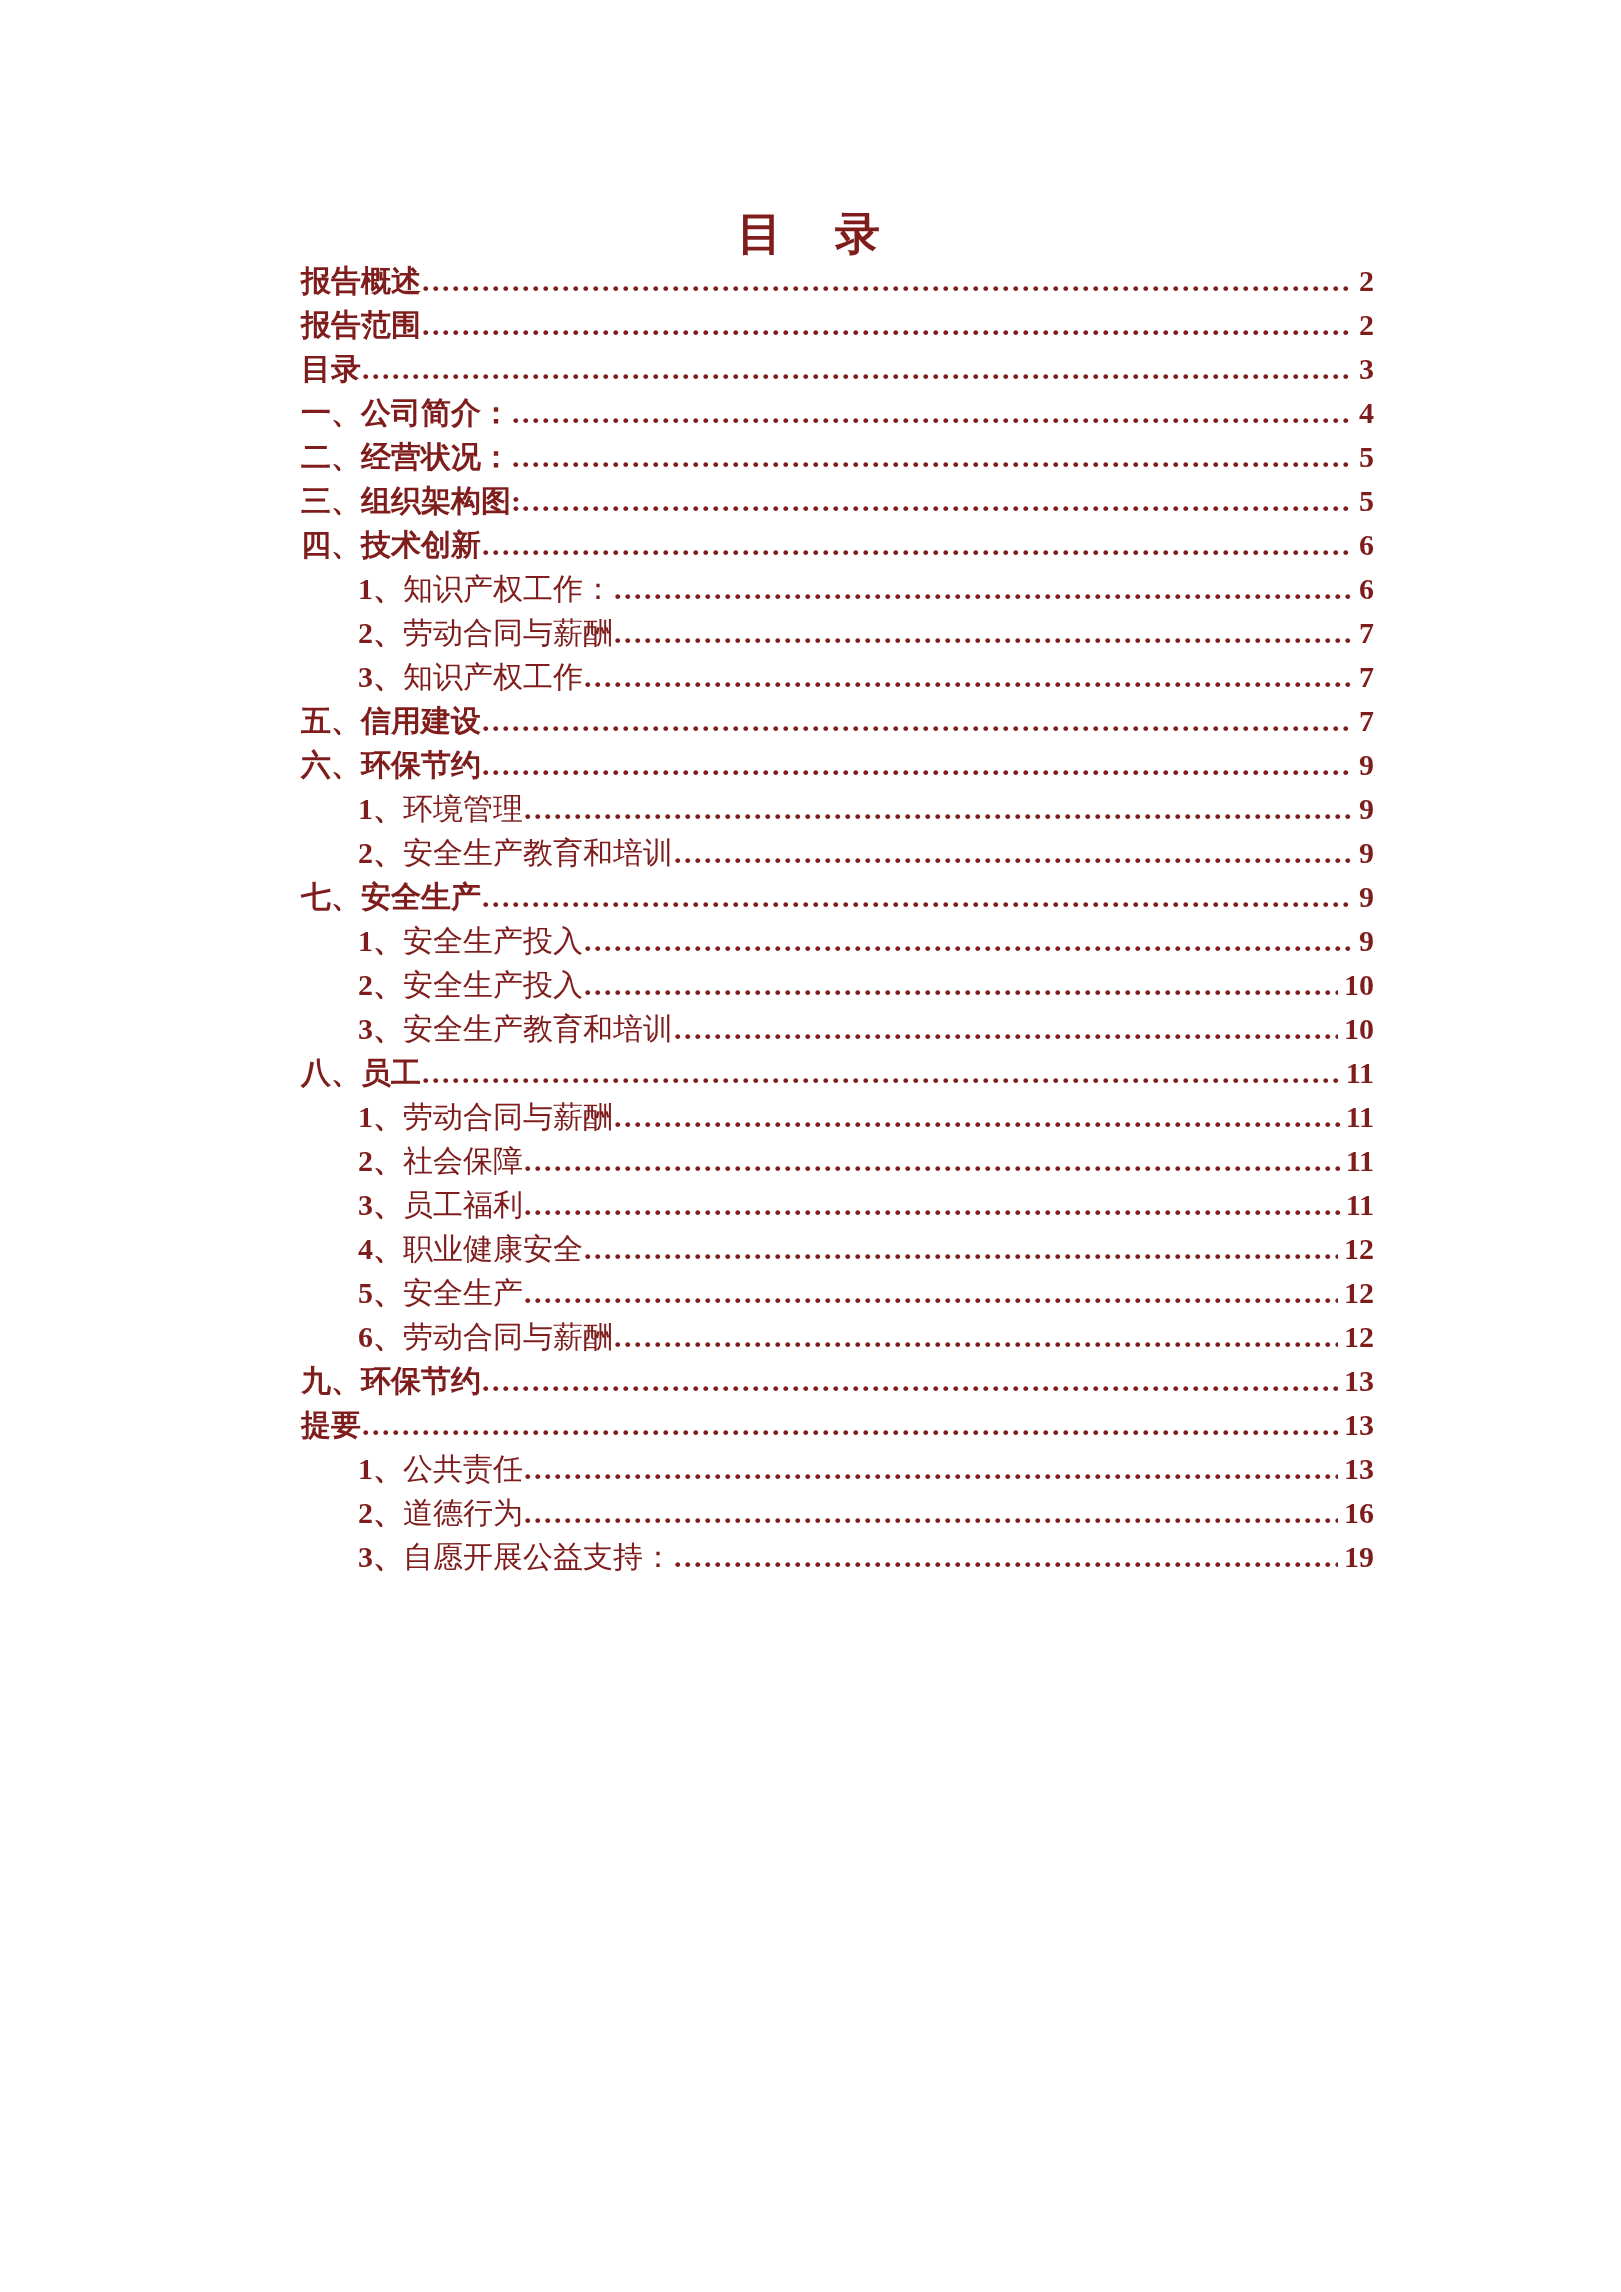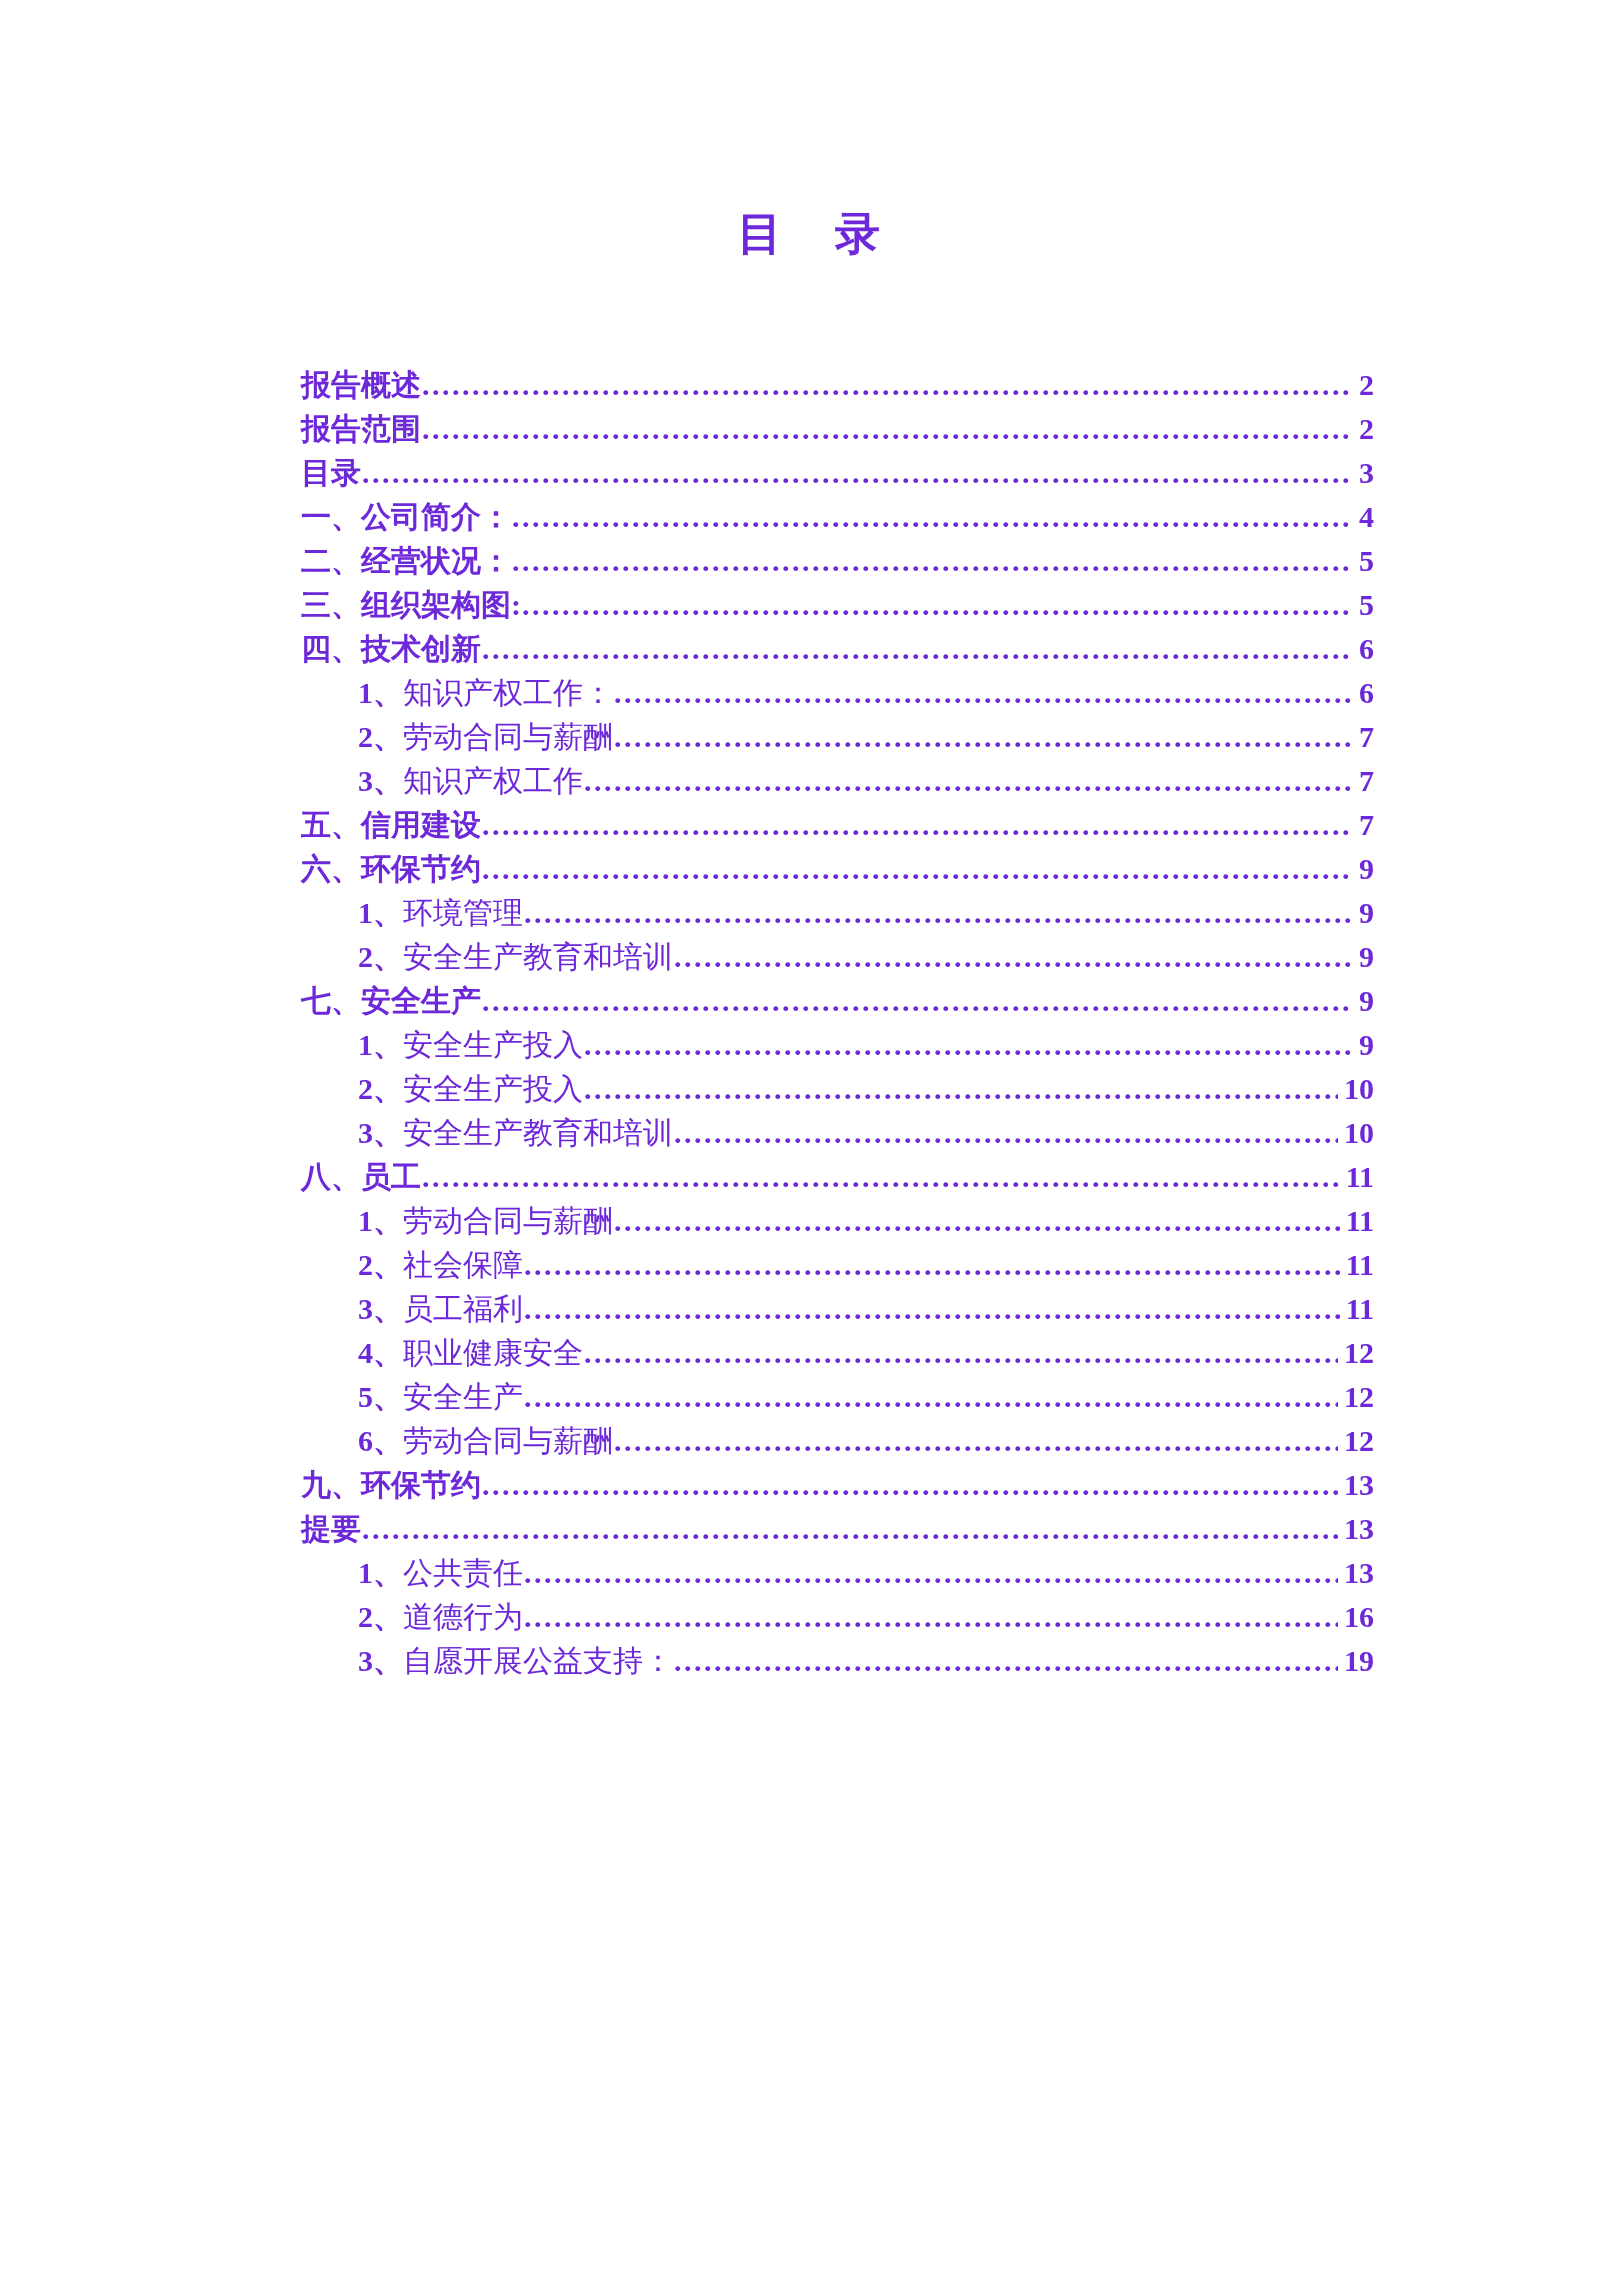--- a/index.html
+++ b/index.html
@@ -2,38 +2,37 @@
 <html lang="zh"><head>
 <meta charset="utf-8">
 <style>
   html,body{margin:0;padding:0;background:#ffffff;}
   .page{
     position:relative;
     width:1621px;
     height:2293px;
     background:#ffffff;
     box-sizing:border-box;
-    color:#6d28d9;
+    color:#7f1d1d;
     font-family:"Liberation Serif","DejaVu Serif",serif;
     overflow:hidden;
   }
   .doc-title{
     margin:0;
     padding-top:208px;
     height:51px;
     line-height:51px;
     text-align:center;
     font-family:"Liberation Sans","DejaVu Sans",sans-serif;
     font-weight:700;
     font-size:45px;
     letter-spacing:3.9px;
     white-space:pre;
   }
   .toc-list{
-    margin-top:104px;
     padding-left:301px;
     padding-right:247px;
   }
   .toc-row{
     display:flex;
     align-items:baseline;
     height:44px;
     line-height:44px;
     font-size:30px;
     white-space:nowrap;

